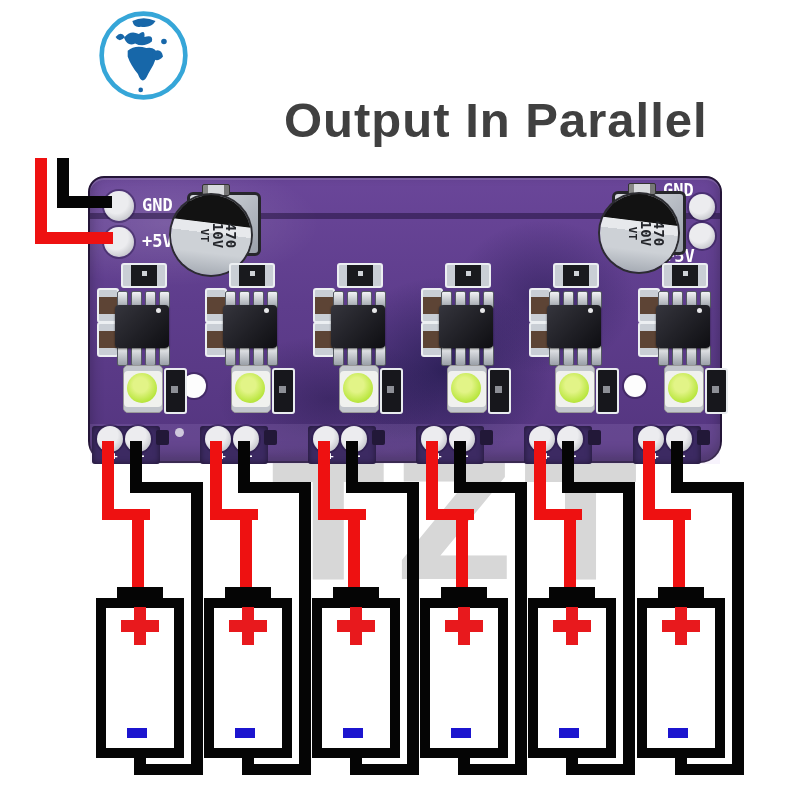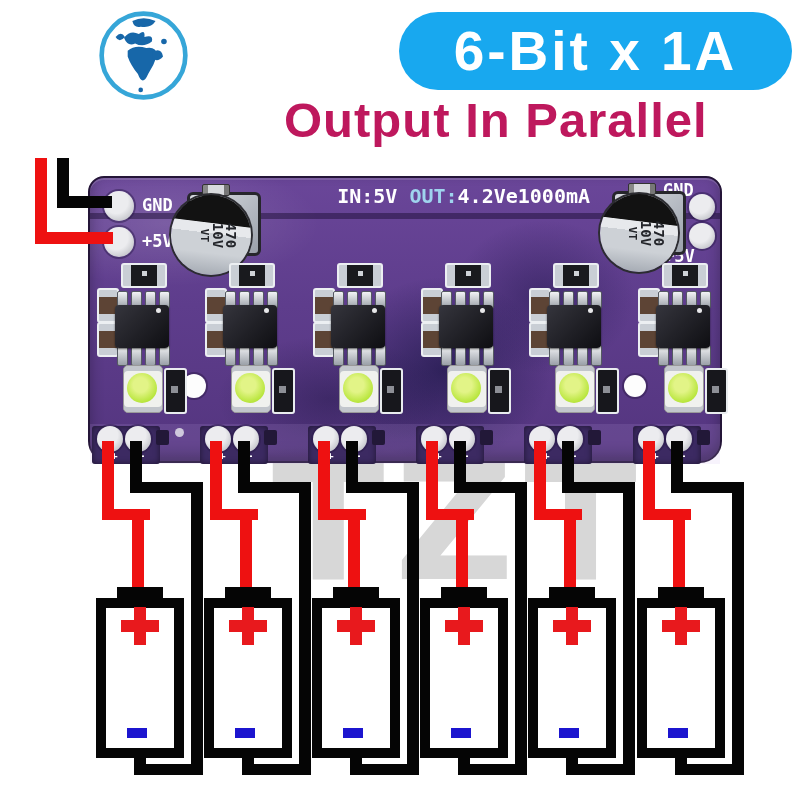--- a/index.html
+++ b/index.html
@@ -10,21 +10,21 @@
   .watermark{position:absolute;left:272px;top:440px;width:345px;white-space:nowrap;
              font-family:"DejaVu Sans",sans-serif;font-weight:bold;font-size:165px;line-height:1;
              letter-spacing:10px;color:#d7d7d7;z-index:1;}
   .logo-svg{position:absolute;left:97px;top:9px;width:93px;height:93px;z-index:2;}
   .shipping{position:absolute;left:0px;top:95px;width:298px;text-align:center;
             font-family:"Liberation Serif",serif;font-weight:bold;font-size:21px;color:#2a5c86;z-index:2;}
   .banner{position:absolute;left:399px;top:12px;width:393px;height:78px;border-radius:39px;
           background:#18a8ef;color:#fff;display:flex;align-items:center;justify-content:center;
           font-weight:bold;font-size:55px;letter-spacing:3px;z-index:2;white-space:nowrap;}
   .heading{position:absolute;left:284px;top:92px;width:516px;font-weight:bold;font-size:49px;
-           letter-spacing:1px;color:#be185d;z-index:2;white-space:nowrap;}
+           letter-spacing:1px;color:#404040;z-index:2;white-space:nowrap;}
 
   
   .pcb{position:absolute;left:88px;top:176px;width:634px;height:287px;z-index:2;
        border-radius:16px 16px 22px 22px;border:2px solid #241538;box-sizing:border-box;
        background:
          radial-gradient(150px 130px at 56% 68%, rgba(12,14,55,.55), rgba(0,0,0,0) 72%),
          radial-gradient(130px 110px at 72% 42%, rgba(18,14,60,.40), rgba(0,0,0,0) 70%),
          radial-gradient(160px 90px  at 38% 78%, rgba(15,12,50,.35), rgba(0,0,0,0) 70%),
          radial-gradient(220px 90px  at 12% 16%, rgba(255,255,255,.14), rgba(0,0,0,0) 70%),
          linear-gradient(180deg,#6a4699 0%,#5e3d8c 45%,#54357f 100%);
@@ -101,21 +101,20 @@
     <g fill="#1767a9">
       <path d="M38,13 Q50,7 63,13 Q58,21 47,19 Q40,21 38,13 Z"></path>
       <path d="M20,30 Q26,23 30,30 Q24,37 20,30 Z"></path>
       <path d="M29,31 Q36,22 45,27 Q52,21 51,30 Q61,27 59,35 Q50,42 41,37 Q33,41 29,31 Z"></path>
       <path d="M33,45 Q41,38 53,42 Q63,40 65,49 Q61,61 55,70 Q49,84 44,70 Q36,60 33,51 Z"></path>
       <path d="M60,46 Q69,41 71,51 Q65,58 60,53 Z"></path>
       <circle cx="72" cy="35" r="3"></circle>
       <circle cx="47" cy="87" r="2.5"></circle>
     </g>
   </svg>
-  <div class="banner">6-Bit x 1A</div>
   <div class="heading">Output In Parallel</div>
 
   <div class="pcb">
     <div class="trace"></div>
     <div class="padstrip"></div>
     <div class="hole" style="left:92px;top:196px;width:24px;height:24px;"></div>
     <div class="hole" style="left:534px;top:197px;width:22px;height:22px;"></div>
     <div class="via" style="left:85px;top:250px;width:9px;height:9px;"></div>
 
     <div class="pad" style="left:14px;top:13px;width:30px;height:30px;"></div>
@@ -141,21 +140,20 @@
     <div class="cap-tab" style="left:538px;top:5px;width:26px;height:10px;"></div>
     <div class="cap-body" style="left:510px;top:16px;width:78px;height:78px;">
       <div class="cap-text">
         <div>470</div>
         <div>10V</div>
         <div class="brand">VT</div>
       </div>
     </div>
 
     <div class="pcb-text">
-      <div><span>IN:5V </span><span class="spec-out">OUT:</span><span>4.2Ve1000mA</span></div>
     </div>
 
     <div id="channels">
         <div class="patch" style="position: absolute; left: 2px; top: 248px; width: 68px; height: 38px;"></div>
         <div class="pad" style="position: absolute; left: 7px; top: 248px; width: 26px; height: 26px;"></div>
         <div class="pad" style="position: absolute; left: 35px; top: 248px; width: 26px; height: 26px;"></div>
         <div class="darkdot" style="position: absolute; left: 66px; top: 252px; width: 13px; height: 15px;"></div>
         <div class="b-label" style="position: absolute; left: 6px; top: 271px; width: 30px; height: 14px;">B+</div>
         <div class="b-label" style="position: absolute; left: 34px; top: 271px; width: 30px; height: 14px;">B-</div>
         <div class="res-h" style="position: absolute; left: 31px; top: 85px; width: 42px; height: 21px;"></div>

